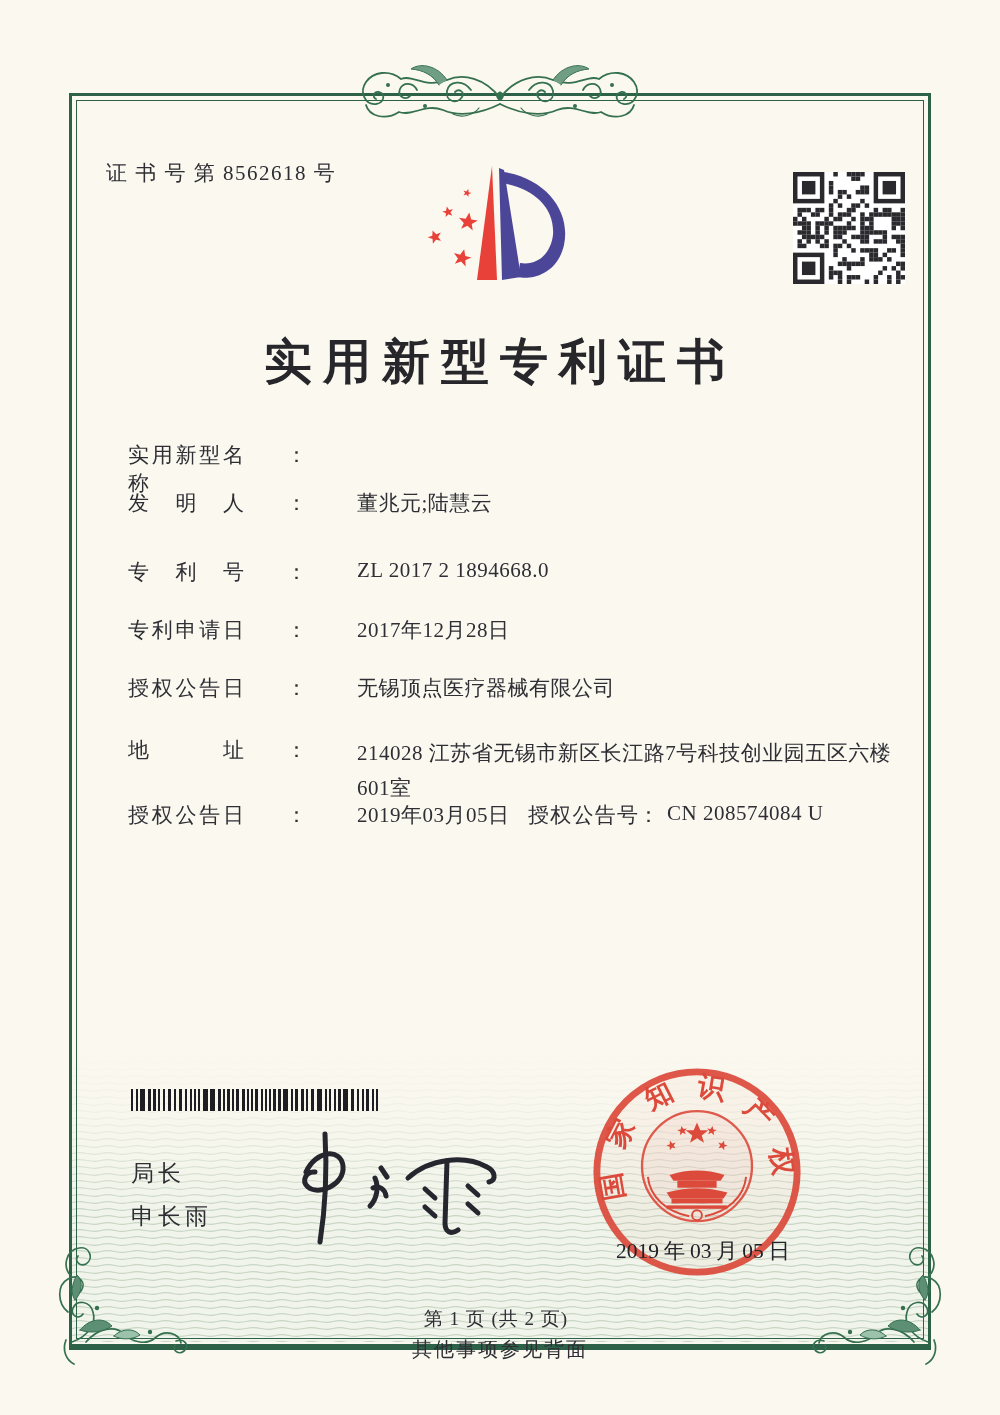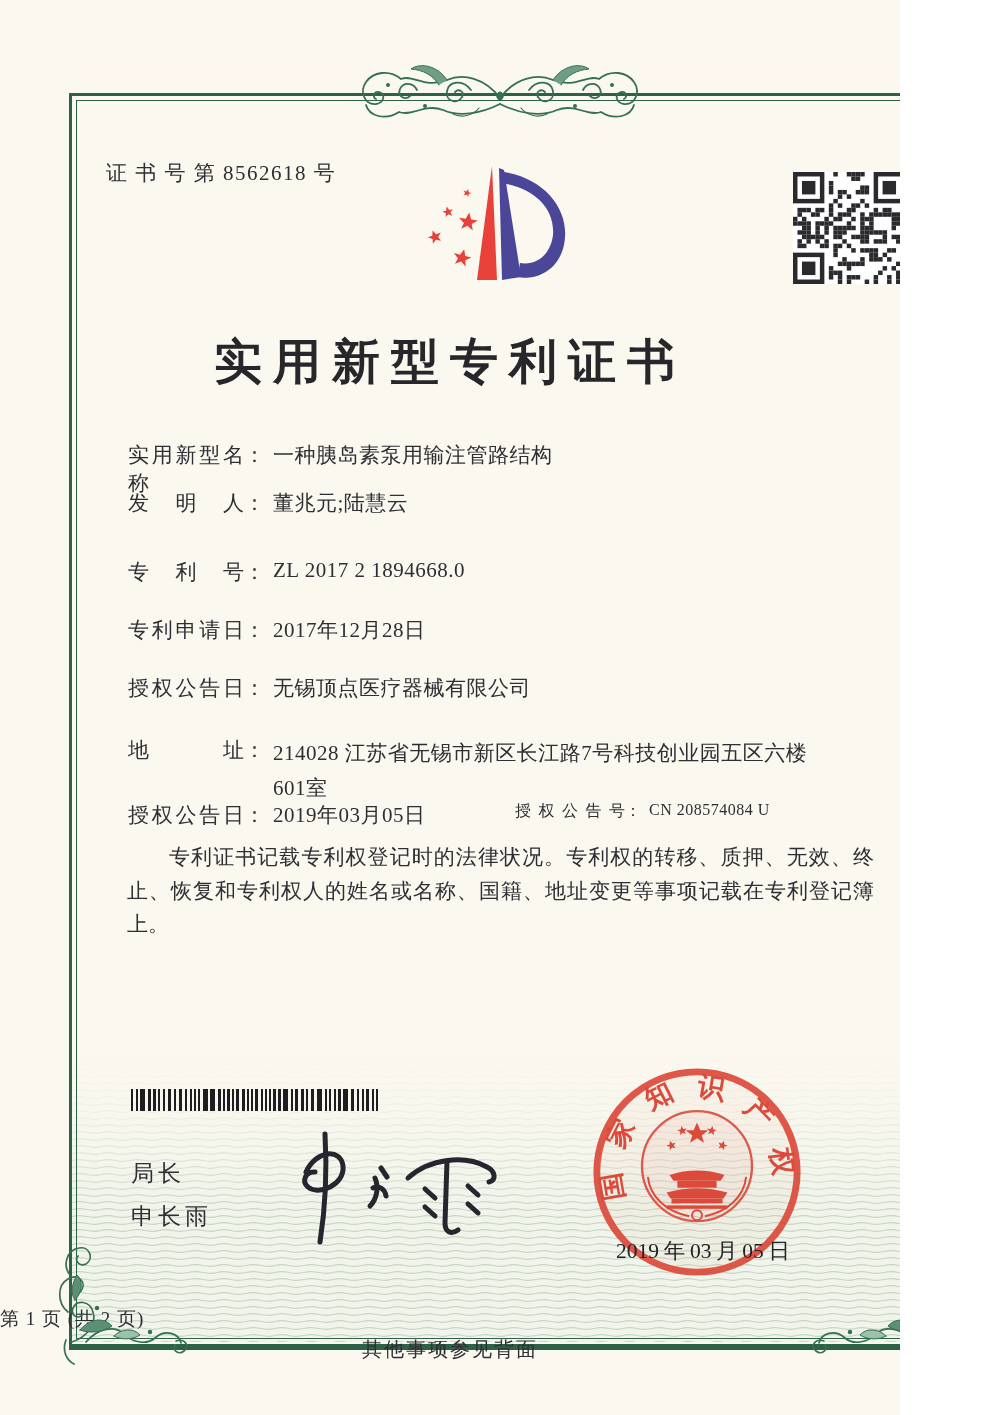--- a/index.html
+++ b/index.html
@@ -1,50 +1,50 @@
 <!DOCTYPE html>
 <html><head>
 <meta charset="utf-8">
 <style>
   html,body{margin:0;padding:0;background:#ffffff;}
-  .page{position:relative;width:900px;height:1415px;background:#fbf8ef;overflow:hidden;
+  .page{position:relative;width:1000px;height:1415px;background:#fbf8ef;overflow:hidden;
         font-family:"Liberation Serif","DejaVu Serif",serif;color:#2e2e34;}
   
   .frame-outer{position:absolute;left:69px;top:93px;width:856px;height:1248px;
                border:3px solid #2d6248;border-bottom-width:6px;z-index:2;}
   .frame-inner{position:absolute;left:4px;top:4px;right:4px;bottom:5px;border:1px solid #2d6248;}
   
   .waves{position:absolute;left:72px;top:1052px;width:856px;height:290px;z-index:1;}
   .wave-fade{position:absolute;left:72px;top:1052px;width:856px;height:160px;z-index:1;
              background:linear-gradient(180deg,#fbf8ef 0%,rgba(251,248,239,.75) 40%,rgba(251,248,239,0) 100%);}
   .certno{position:absolute;left:106px;top:159px;font-size:21px;letter-spacing:1.5px;z-index:3;}
   .logo{position:absolute;left:425px;top:158px;width:150px;height:128px;z-index:3;}
   .qr{position:absolute;left:793px;top:172px;width:112px;height:112px;z-index:3;}
   .title{position:absolute;left:0;right:0;top:330px;text-align:center;font-size:48px;
          font-weight:bold;letter-spacing:11px;color:#26262b;z-index:3;}
-  .row{position:absolute;left:128px;font-size:21px;z-index:3;display:flex;align-items:flex-start;}
+  .row{position:absolute;left:128px;font-size:21px;z-index:3;display:flex;align-items:flex-start;gap:42px;}
   .flabel{display:inline-block;width:116px;text-align:justify;text-align-last:justify;white-space:normal;}
   .fcolon{display:inline-block;}
   .fvalue{display:inline-block;margin-left:8px;letter-spacing:.5px;}
   .r1{top:441px}.r2{top:489px}.r3{top:558px}.r4{top:616px}.r5{top:674px}
   .r6{top:736px}.r6 .fvalue{width:535px;line-height:35px;}
   .r7{top:801px}
-  .row-grant2{position:absolute;left:515px;top:801px;font-size:16px;z-index:3;display:flex;}
+  .row-grant2{position:absolute;left:528px;top:801px;font-size:21px;z-index:3;display:flex;}
   .row-grant2 .flabel{width:110px;}
   .body-text{position:absolute;left:127px;top:841px;width:747px;font-size:21px;line-height:33.5px;
              text-align:justify;z-index:3;}
   .body-text p{margin:0;text-indent:2em;}
   .barcode{position:absolute;left:130px;top:1089px;width:256px;height:22px;z-index:3;}
   .sig-role{position:absolute;left:131px;top:1158px;font-size:23px;letter-spacing:4px;z-index:3;}
   .sig-name{position:absolute;left:131px;top:1201px;font-size:23px;letter-spacing:4px;z-index:3;}
   .sig{position:absolute;left:278px;top:1128px;width:245px;height:122px;z-index:3;}
   .seal{position:absolute;left:589px;top:1064px;width:216px;height:216px;z-index:4;}
   .seal-date{position:absolute;left:616px;top:1236px;width:174px;font-size:21.5px;color:#222228;
              text-align:justify;text-align-last:justify;z-index:5;}
-  .pagenum{position:absolute;left:0;right:8px;top:1306px;text-align:left;font-size:19px;z-index:3;letter-spacing:1px;}
+  .pagenum{position:absolute;left:0;right:8px;top:1306px;text-align:center;font-size:19px;z-index:3;letter-spacing:1px;}
   .backnote{position:absolute;left:0;right:0;top:1336px;text-align:center;font-size:20px;letter-spacing:2px;z-index:3;}
   .fl-top{position:absolute;left:355px;top:60px;width:290px;height:72px;z-index:3;}
   .fl-corner{position:absolute;top:1240px;width:140px;height:126px;z-index:5;}
   .fl-left{left:52px;}
   .fl-right{left:808px;transform:scaleX(-1);}
 </style>
 </head>
 <body>
 
 <div class="page">
@@ -341,21 +341,20 @@
         <rect x="4.48" y="85.12" width="22.400000000000002" height="22.400000000000002" fill="#ffffff"></rect>
         <rect x="8.96" y="89.60000000000001" width="13.440000000000001" height="13.440000000000001" fill="#2a2a2e"></rect>
       </g>
   </svg>
 
   <div class="title">实用新型专利证书</div>
 
   <div class="row r1">
     <span class="flabel">实用新型名称</span>
       <span class="fcolon">：</span>
-    <span class="fvalue">一种胰岛素泵用输注管路结构</span>
   </div>
   <div class="row r2">
     <span class="flabel">发明人</span>
       <span class="fcolon">：</span>
     <span class="fvalue">董兆元;陆慧云</span>
   </div>
   <div class="row r3">
     <span class="flabel">专利号</span>
       <span class="fcolon">：</span>
     <span class="fvalue">ZL 2017 2 1894668.0</span>
@@ -380,21 +379,20 @@
       <span class="fcolon">：</span>
     <span class="fvalue">2019年03月05日</span>
   </div>
   <div class="row-grant2">
     <span class="flabel">授权公告号</span>
       <span class="fcolon">：</span>
     <span class="fvalue">CN 208574084 U</span>
   </div>
 
   <div class="body-text">
-    <p>专利证书记载专利权登记时的法律状况。专利权的转移、质押、无效、终止、恢复和专利权人的姓名或名称、国籍、地址变更等事项记载在专利登记簿上。</p>
   </div>
 
   <svg class="barcode" viewBox="0 0 256 22" aria-hidden="true">
     <g id="bars">
         <rect x="1" y="0" width="2" height="22" fill="#1d1d22"></rect>
         <rect x="6" y="0" width="2" height="22" fill="#1d1d22"></rect>
         <rect x="10" y="0" width="5" height="22" fill="#1d1d22"></rect>
         <rect x="18" y="0" width="3" height="22" fill="#1d1d22"></rect>
         <rect x="23" y="0" width="3" height="22" fill="#1d1d22"></rect>
         <rect x="28" y="0" width="2" height="22" fill="#1d1d22"></rect>

